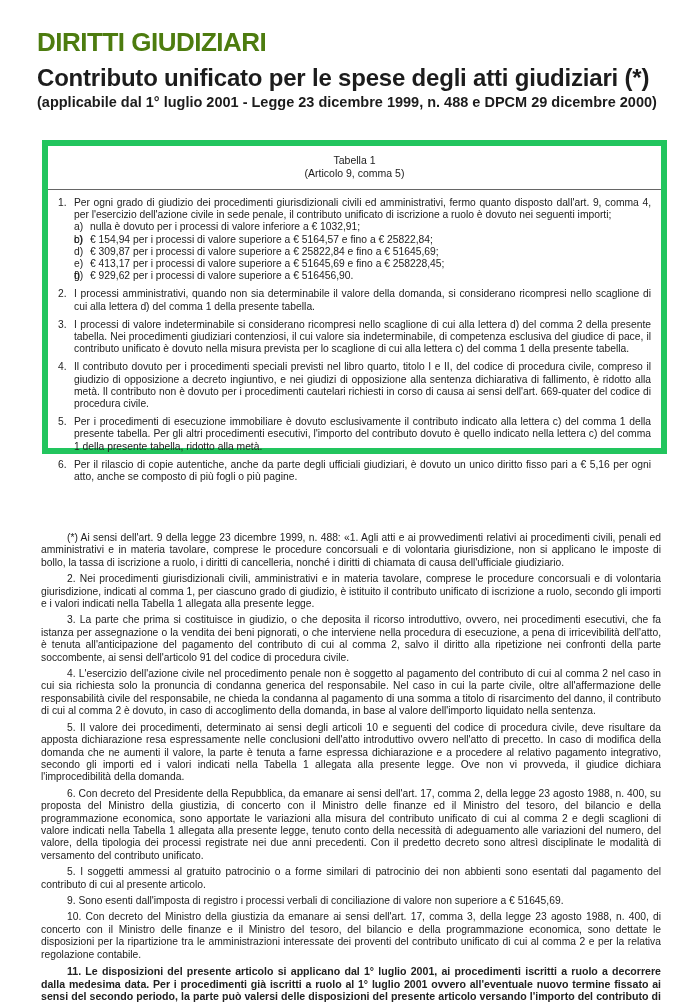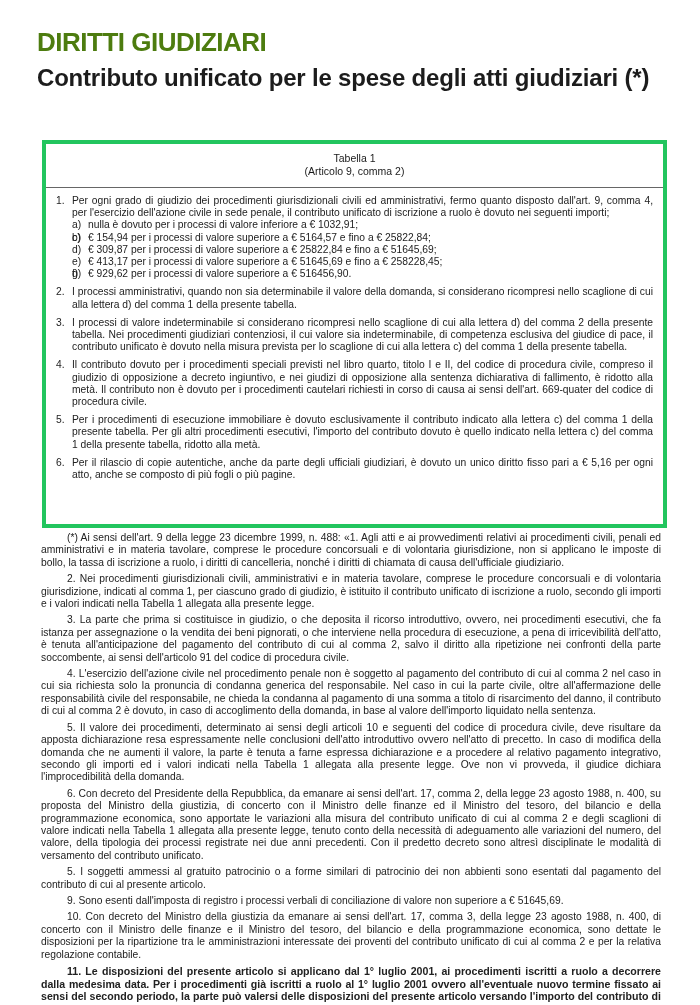--- a/index.html
+++ b/index.html
@@ -14,22 +14,22 @@
   }
   .h2 {
     position:absolute; left:37px; top:64px; margin:0;
     font-size:24px; font-weight:bold; color:#1c1c1c; letter-spacing:-0.2px;
   }
   .h3 {
     position:absolute; left:37px; top:94px; width:640px; margin:0;
     font-size:14.5px; font-weight:bold; line-height:16px; color:#1c1c1c;
   }
   .table-box {
-    position:absolute; left:42px; top:140px; width:625px; height:388px;
-    border:4px solid #22c55e; box-sizing:border-box;
+    position:absolute; left:42px; top:140px; width:625px; height:314px;
+    border:6px solid #22c55e; box-sizing:border-box;
   }
   .table-head {
     height:44px; border-bottom:1px solid #666; text-align:center;
     font-size:10.5px; line-height:13px; padding-top:8px; box-sizing:border-box;
   }
   .table-body { padding:7px 10px 0 10px; font-size:10.3px; line-height:12.2px; color:#222; }
   .tp { position:relative; padding-left:16px; margin:0 0 6px 0; text-align:justify; }
   .tp .num { position:absolute; left:0; top:0; }
   .sub { position:relative; padding-left:16px; margin:0; }
   .sub .letter { position:absolute; left:0; top:0; }
@@ -40,25 +40,26 @@
   .notes p { margin:4px; text-indent:26px; }
   .notes p.bold { font-weight:bold; font-size:10.6px; line-height:12.6px; }
   sup { font-size:7px; line-height:0; }
 </style>
 </head>
 <body>
 
 <div class="page">
   <h1 class="h1">DIRITTI GIUDIZIARI</h1>
   <h2 class="h2">Contributo unificato per le spese degli atti giudiziari (*)</h2>
+  <h3 class="h3">(applicabile dal 1° luglio 2001 - Legge 23 dicembre 1999, n. 488 e DPCM 29 dicembre 2000)</h3>
 
   <div class="table-box">
     <div class="table-head">
       <div>Tabella 1</div>
-      <div>(Articolo 9, comma 2)</div>
+      <div>(Articolo 9, comma 5)</div>
     </div>
     <div class="table-body">
       <div class="tp">
         <span class="num">1.</span>
         <div>Per ogni grado di giudizio dei procedimenti giurisdizionali civili ed amministrativi, fermo quanto disposto dall'art. 9, comma 4, per l'esercizio dell'azione civile in sede penale, il contributo unificato di iscrizione a ruolo è dovuto nei seguenti importi;</div>
         <div class="sub"><span class="letter">a)</span><span>nulla è dovuto per i processi di valore inferiore a € 1032,91;</span></div>
         <div class="sub"><span class="letter">b)</span></div>
         <div class="sub"><span class="letter">c)</span><span>€ 154,94 per i processi di valore superiore a € 5164,57 e fino a € 25822,84;</span></div>
         <div class="sub"><span class="letter">d)</span><span>€ 309,87 per i processi di valore superiore a € 25822,84 e fino a € 51645,69;</span></div>
         <div class="sub"><span class="letter">e)</span><span>€ 413,17 per i processi di valore superiore a € 51645,69 e fino a € 258228,45;</span></div>

